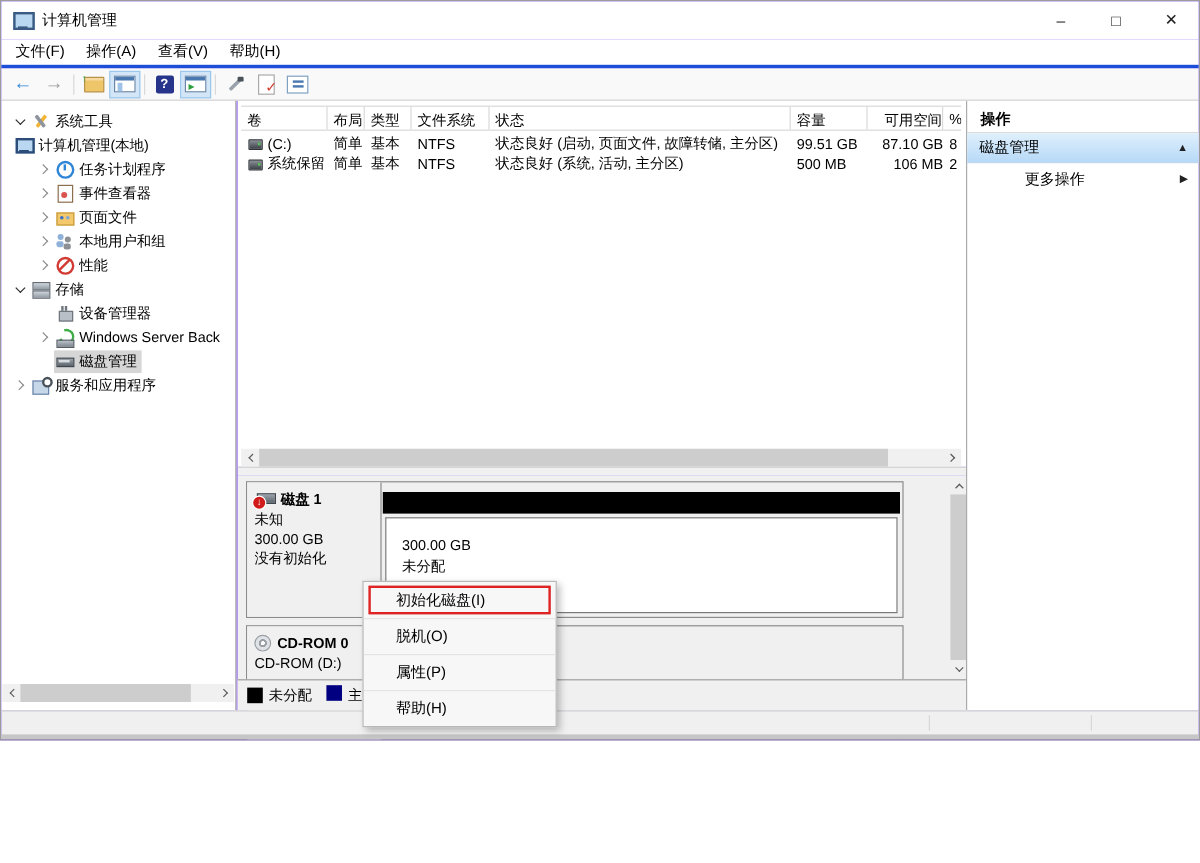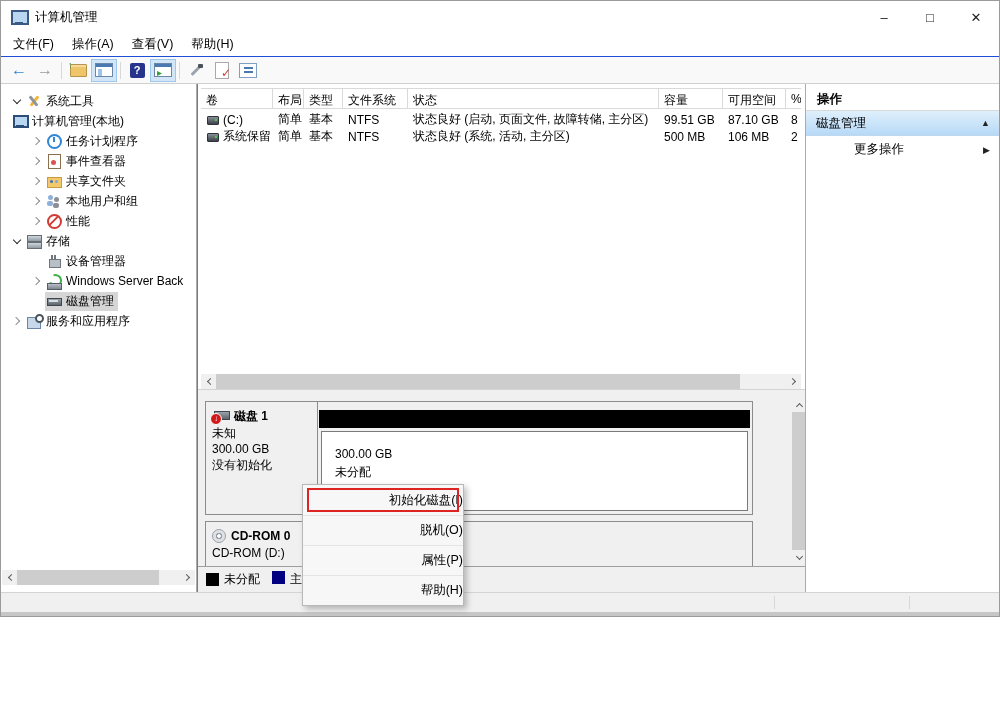--- a/index.html
+++ b/index.html
@@ -10,21 +10,21 @@
   
   .titlebar { height:32px; display:flex; align-items:center; background:#fff; }
   .appicon { width:17px; height:15px; margin:0 7px 0 10px; position:relative; flex:none; }
   .appicon::before { content:""; position:absolute; left:0; top:0; width:14px; height:11px; background:#b9d7f1; border:2px solid #3a5a84; }
   .appicon::after { content:""; position:absolute; left:4px; top:12px; width:8px; height:3px; background:#3a5a84; }
   .wtitle { font-size:12.5px; }
   .wctrls { margin-left:auto; display:flex; height:32px; }
   .wc { width:46px; height:32px; display:flex; align-items:center; justify-content:center; font-size:13px; color:#222; }
 
   
-  .menubar { height:24px; display:flex; align-items:center; padding-left:3px; border-bottom:1px solid #1d4ed8; background:#fff; }
+  .menubar { height:24px; display:flex; align-items:center; padding-left:3px; border-bottom:3px solid #1d4ed8; background:#fff; }
   .menu-item { padding:3px 9px; font-size:12.5px; }
 
   
   .toolbar { height:27px; display:flex; align-items:center; padding-left:5px; background:#f9f9f9; border-bottom:1px solid #d0d0d0; }
   .tbi { width:26px; height:23px; position:relative; display:flex; align-items:center; justify-content:center; flex:none; }
   .tb-sep { width:1px; height:17px; background:#d9d9d9; margin:0 3px; flex:none; }
   .tb-back::before { content:"←"; font-size:16px; font-weight:bold; color:#2f86d6; }
   .tb-forward::before { content:"→"; font-size:16px; font-weight:bold; color:#9a9a9a; }
   .tb-upfolder::before { content:""; width:15px; height:11px; background:#efc56a; border:1px solid #b8934a; border-radius:1px; box-shadow:inset 0 2px 0 #f7daa0; }
   .tb-upfolder::after { content:"↑"; position:absolute; left:3px; top:1px; font-size:9px; font-weight:bold; color:#2f9e3f; }
@@ -102,21 +102,21 @@
   .sb-thumb-v { position:absolute; left:0; top:15px; bottom:15px; width:15px; background:#cdcdcd; }
 
   
   .middle { position:absolute; left:197px; width:609px; top:0; bottom:0; }
   .volpane { position:absolute; left:0; right:0; top:0; height:305px; background:#fff; }
   .voltable { position:absolute; left:3px; top:4px; width:600px; }
   .vhead { display:flex; border-top:1px solid #d9d9d9; border-bottom:1px solid #d9d9d9; height:21px; }
   .vhc { padding:3px 0 0 5px; border-right:1px solid #d9d9d9; font-size:12px; white-space:nowrap; overflow:hidden; }
   .vrow { display:flex; height:17px; align-items:center; }
   .vc { padding-left:5px; white-space:nowrap; overflow:hidden; font-size:12px; flex:none; }
-  .w1{width:72px;} .w2{width:31px;} .w3{width:39px;} .w4{width:65px;} .w5{width:251px;} .w6{width:64px;} .w7{width:63px;} .w8{width:15px;}
+  .w1{width:72px;} .w2{width:31px;} .w3{width:39px;} .w4{width:65px;} .w5{width:251px;} .w6{width:64px;} .w7{width:63px;text-align:right;} .w8{width:15px;}
   .vol-ic { display:inline-block; width:12px; height:9px; background:linear-gradient(#8a9098,#3c4148); border:1px solid #2e3338; border-radius:1px; margin:0 4px 0 1px; position:relative; top:1px; flex:none; }
   .vol-ic::after { content:""; position:absolute; right:1px; top:2px; width:2px; height:2px; background:#53c653; }
 
   .splitter { position:absolute; left:0; right:0; top:305px; height:7px; background:#f0f0f0; border-top:1px solid #d4d4d4; }
 
   
   .diskpane { position:absolute; left:0; right:0; top:312px; bottom:0; background:#f0f0f0; }
   .dkrow { position:absolute; left:7px; width:548px; border:1px solid #8c8c8c; display:flex; }
   .dk1 { top:5px; height:114px; }
   .dk2 { top:125px; height:107px; }
@@ -133,21 +133,21 @@
   .pbody { position:absolute; left:3px; right:4px; top:29px; height:80px; background:#fff; border:1px solid #7a7a7a; padding:13px 0 0 13px; }
   .pbody .dkline { line-height:18px; }
 
   
   .legend { position:absolute; left:0; right:0; bottom:0; height:26px; border-top:1px solid #9f9f9f; background:#f0f0f0; display:flex; align-items:center; padding-left:8px; gap:6px; }
   .lg-sw { width:13px; height:13px; flex:none; }
   .lg-lb { margin-right:6px; font-size:12px; }
 
   
   .cmenu { position:absolute; left:104px; top:88px; width:162px; background:#f7f7f7; border:1px solid #b8b8b8; box-shadow:3px 3px 6px rgba(0,0,0,0.25); z-index:20; }
-  .citem { position:relative; height:30px; display:flex; align-items:center; padding-left:27px; font-size:12.5px;justify-content:flex-end; }
+  .citem { position:relative; height:30px; display:flex; align-items:center; padding-left:27px; font-size:12.5px; }
   .citem + .citem { border-top:1px solid #e4e4e4; }
   .citem.redbox::after { content:""; position:absolute; left:4px; right:4px; top:3px; bottom:3px; border:2px solid #de2323; }
 
   
   .actions { position:absolute; right:0; top:0; bottom:0; width:194px; background:#fff; border-left:1px solid #ababab; }
   .act-title { height:27px; padding:7px 0 0 11px; font-weight:bold; font-size:12.5px; border-bottom:1px solid #d9d9d9; }
   .act-hdr { height:25px; display:flex; align-items:center; padding:0 9px 0 10px; background:linear-gradient(#dff0fc,#b7d9f7); border-bottom:1px solid #c0d8ee; font-size:12.5px; }
   .act-hdr .arrow { margin-left:auto; font-size:9px; color:#222; }
   .act-more { height:27px; display:flex; align-items:center; padding:0 9px 0 48px; font-size:12.5px; }
   .act-more .arrow { margin-left:auto; font-size:9px; color:#222; }
@@ -231,21 +231,21 @@
             <span class="lblwrap">
               <span class="ic ic-events"></span>
               <span class="tlabel">事件查看器</span>
             </span>
           </div>
 
           <div class="trow lvl-2">
             <span class="exp exp-closed"></span>
             <span class="lblwrap">
               <span class="ic ic-shared"></span>
-              <span class="tlabel">共享文件夹</span>
+              <span class="tlabel">页面文件</span>
             </span>
           </div>
 
           <div class="trow lvl-2">
             <span class="exp exp-closed"></span>
             <span class="lblwrap">
               <span class="ic ic-users"></span>
               <span class="tlabel">本地用户和组</span>
             </span>
           </div>

